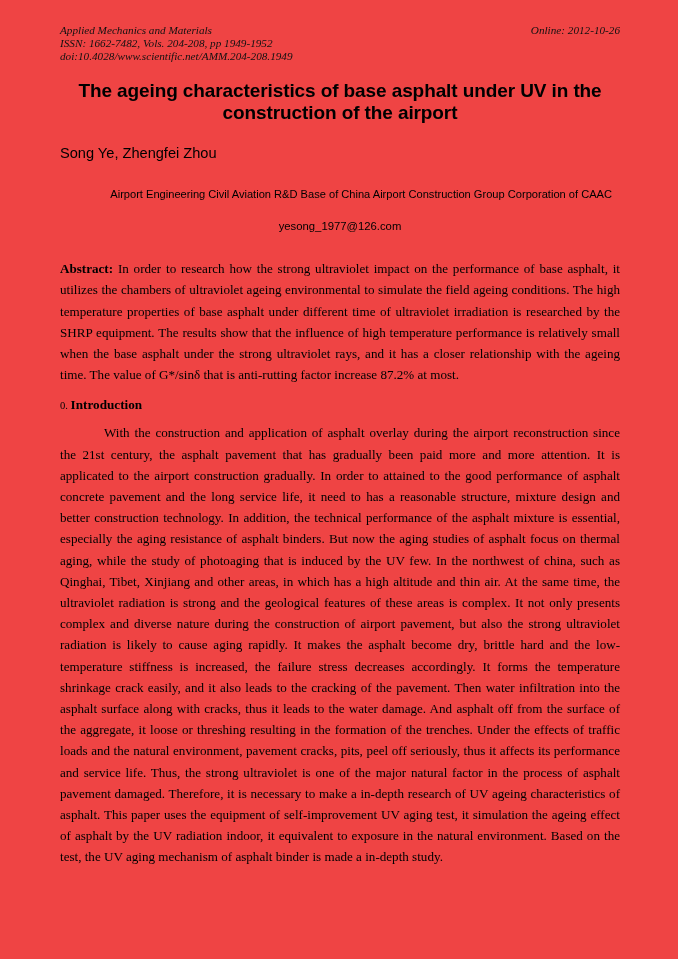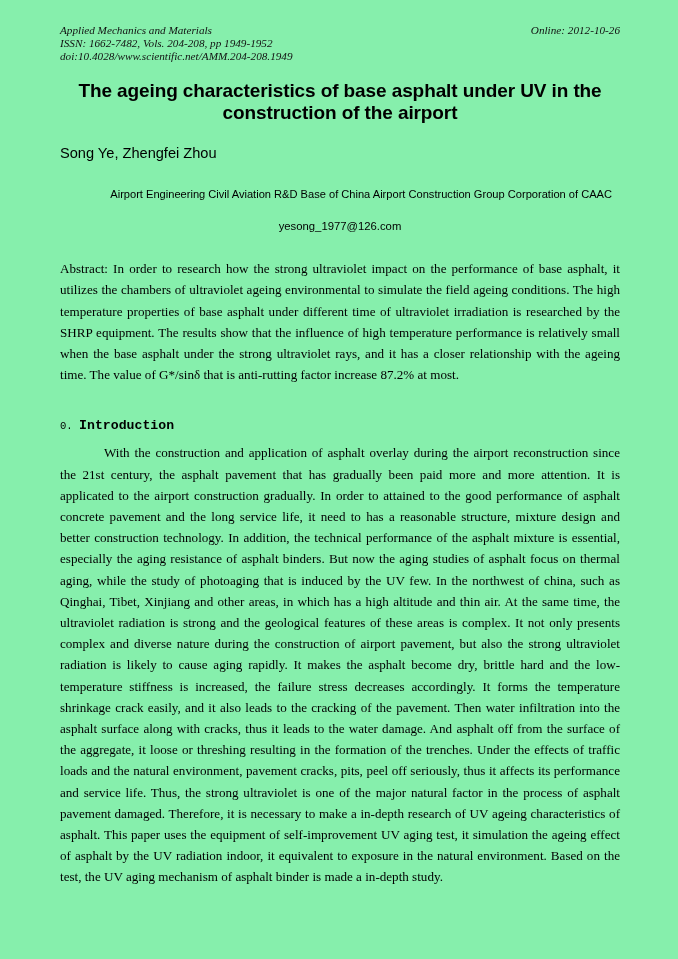--- a/index.html
+++ b/index.html
@@ -15,21 +15,21 @@
     font-family: "Liberation Serif", "DejaVu Serif", serif;
     color: #000000;
     -webkit-font-smoothing: antialiased;
   }
 
   .page {
     position: absolute;
     left: 0; top: 0;
     width: 678px;
     height: 959px;
-    background: #86efac;
+    background: #ef4444;
     box-sizing: border-box;
     padding: 24px 58px 0 60px;
   }
 
   
   .masthead {
     font-family: "Liberation Serif", "DejaVu Serif", serif;
     font-style: italic;
     font-size: 11.2px;
     line-height: 13.2px;
@@ -96,26 +96,26 @@
 
   
   .abstract {
     margin-top: 24px;
     font-family: "Liberation Serif", "DejaVu Serif", serif;
     font-size: 13.1px;
     line-height: 21.2px;
     text-align: justify;
     text-justify: inter-word;
   }
-  .abstract .ab-label { font-weight: normal; }
+  .abstract .ab-label { font-weight: bold; }
 
   
   .section-heading {
-    margin-top: 32px;
-    font-family: Liberation Mono, monospace;
+    margin-top: 11px;
+    font-family: Liberation Serif, serif;
     font-size: 13.1px;
     line-height: 18px;
   }
   .section-heading .sec-num {
     font-size: 10.6px;
     font-weight: normal;
   }
   .section-heading .sec-title {
     font-weight: bold;
     font-size: 13.2px;

